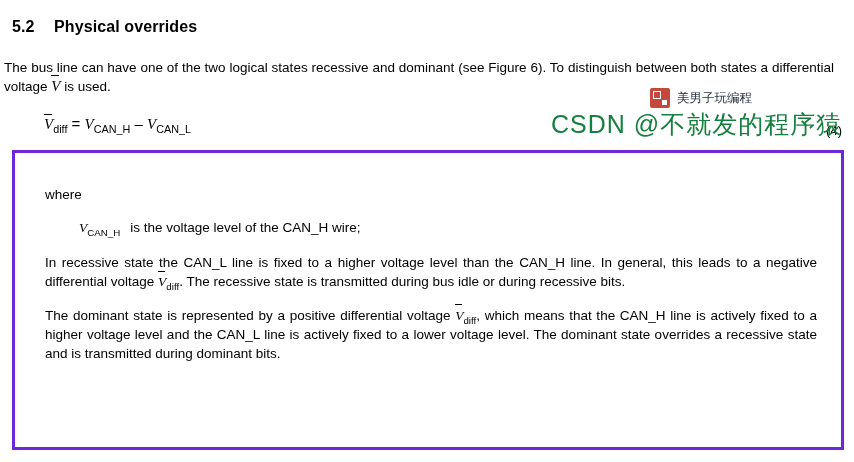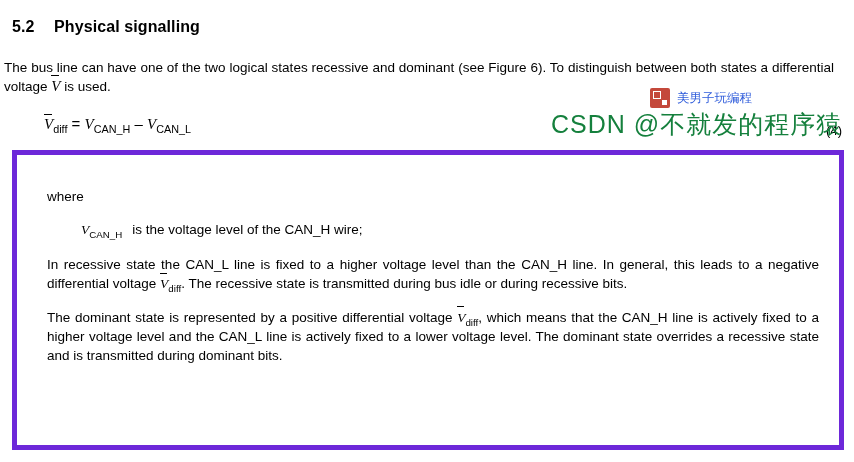--- a/index.html
+++ b/index.html
@@ -82,21 +82,21 @@
     font-size: 0.72em;
     vertical-align: sub;
     line-height: 1;
   }
   .box {
     position: absolute;
     left: 12px;
     top: 150px;
     width: 832px;
     height: 300px;
-    border: 5px solid #6d28d9;
+    border: 3px solid #6d28d9;
     box-sizing: border-box;
     background: #ffffff;
   }
   .box-inner {
     position: absolute;
     left: 30px;
     top: 32px;
     width: 772px;
     font-size: 13.5px;
     line-height: 19px;
@@ -159,31 +159,31 @@
   }
   .wm-qr::after {
     content: "";
     position: absolute;
     right: 3px; bottom: 3px;
     width: 5px; height: 5px;
     background: #fff;
   }
   .wm-badge-text {
     font-size: 12.5px;
-    color: #1d4ed8;
+    color: #0f172a;
     white-space: nowrap;
   }
 </style>
 </head>
 <body>
 
 <div class="page">
 
   <div class="heading">
-    <span class="num">5.2</span><span>Physical signalling</span>
+    <span class="num">5.2</span><span>Physical overrides</span>
   </div>
 
   <div class="intro">
     <span>The bus line can have one of the two logical states recessive and dominant (see Figure 6). To distinguish between both states a differential voltage <span class="var ovl">V</span> is used.</span>
   </div>
 
   <div class="formula">
     <span class="var ovl">V</span><span class="sub">diff</span>
     <span>=</span>
     <span class="var">V</span><span class="sub">CAN_H</span>

